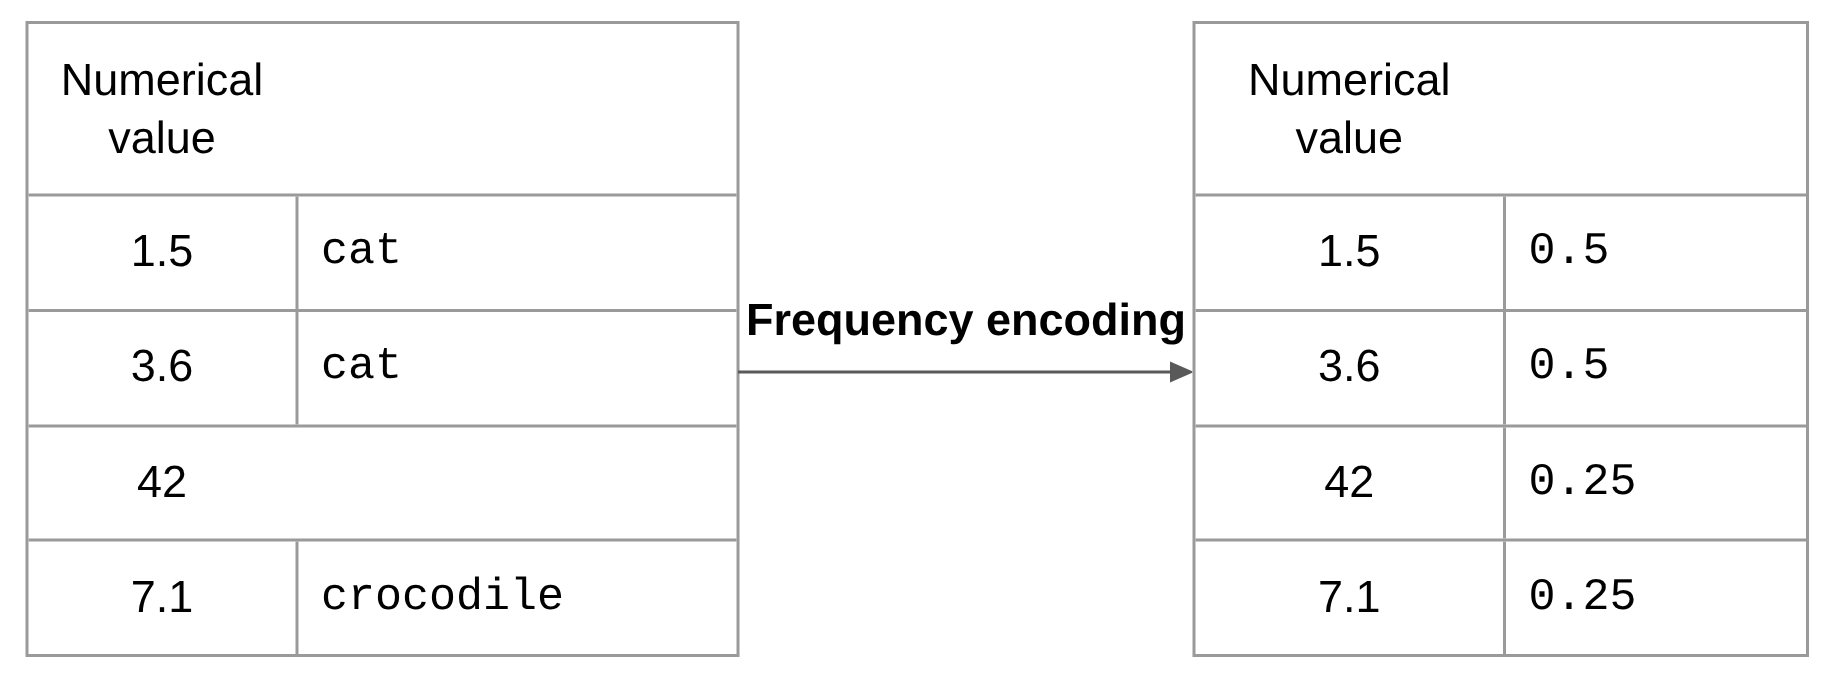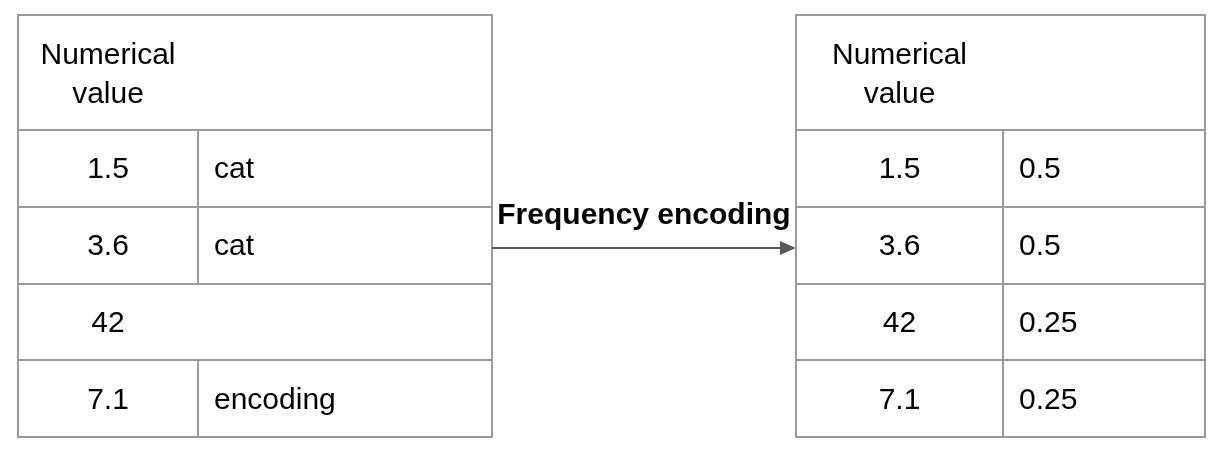--- a/index.html
+++ b/index.html
@@ -50,20 +50,21 @@
   }
   .c1 { flex: 0 0 178px; }
   .t-right .c1 { flex: 0 0 205px; }
   .c2 {
     flex: 1 1 auto;
     border-left: 2px solid var(--border);
   }
   .tcell.cell-left {
     justify-content: flex-start;
     padding-left: 15px;
+    font-family: Liberation Mono, monospace;
   }
   .hdr {
     display: inline-block;
     width: min-content;
     text-align: center;
     line-height: 1.3;
   }
   .encoding-label {
     position: absolute;
     left: 493px;
@@ -103,21 +104,21 @@
     </div>
     <div class="trow">
       <div class="tcell c1">3.6</div>
       <div class="tcell c2 cell-left">cat</div>
     </div>
     <div class="trow">
       <div class="tcell c1">42</div>
     </div>
     <div class="trow">
       <div class="tcell c1">7.1</div>
-      <div class="tcell c2 cell-left">encoding</div>
+      <div class="tcell c2 cell-left">crocodile</div>
     </div>
   </div>
 
   <div class="encoding-label">Frequency encoding</div>
   <svg class="arrow-svg" viewBox="0 0 304 18" aria-hidden="true">
     <line class="arrow-line" x1="0" y1="9" x2="289" y2="9"></line>
     <polygon class="arrow-head" points="288,2 304,9 288,16"></polygon>
   </svg>
 
   <div class="dtable t-right">

